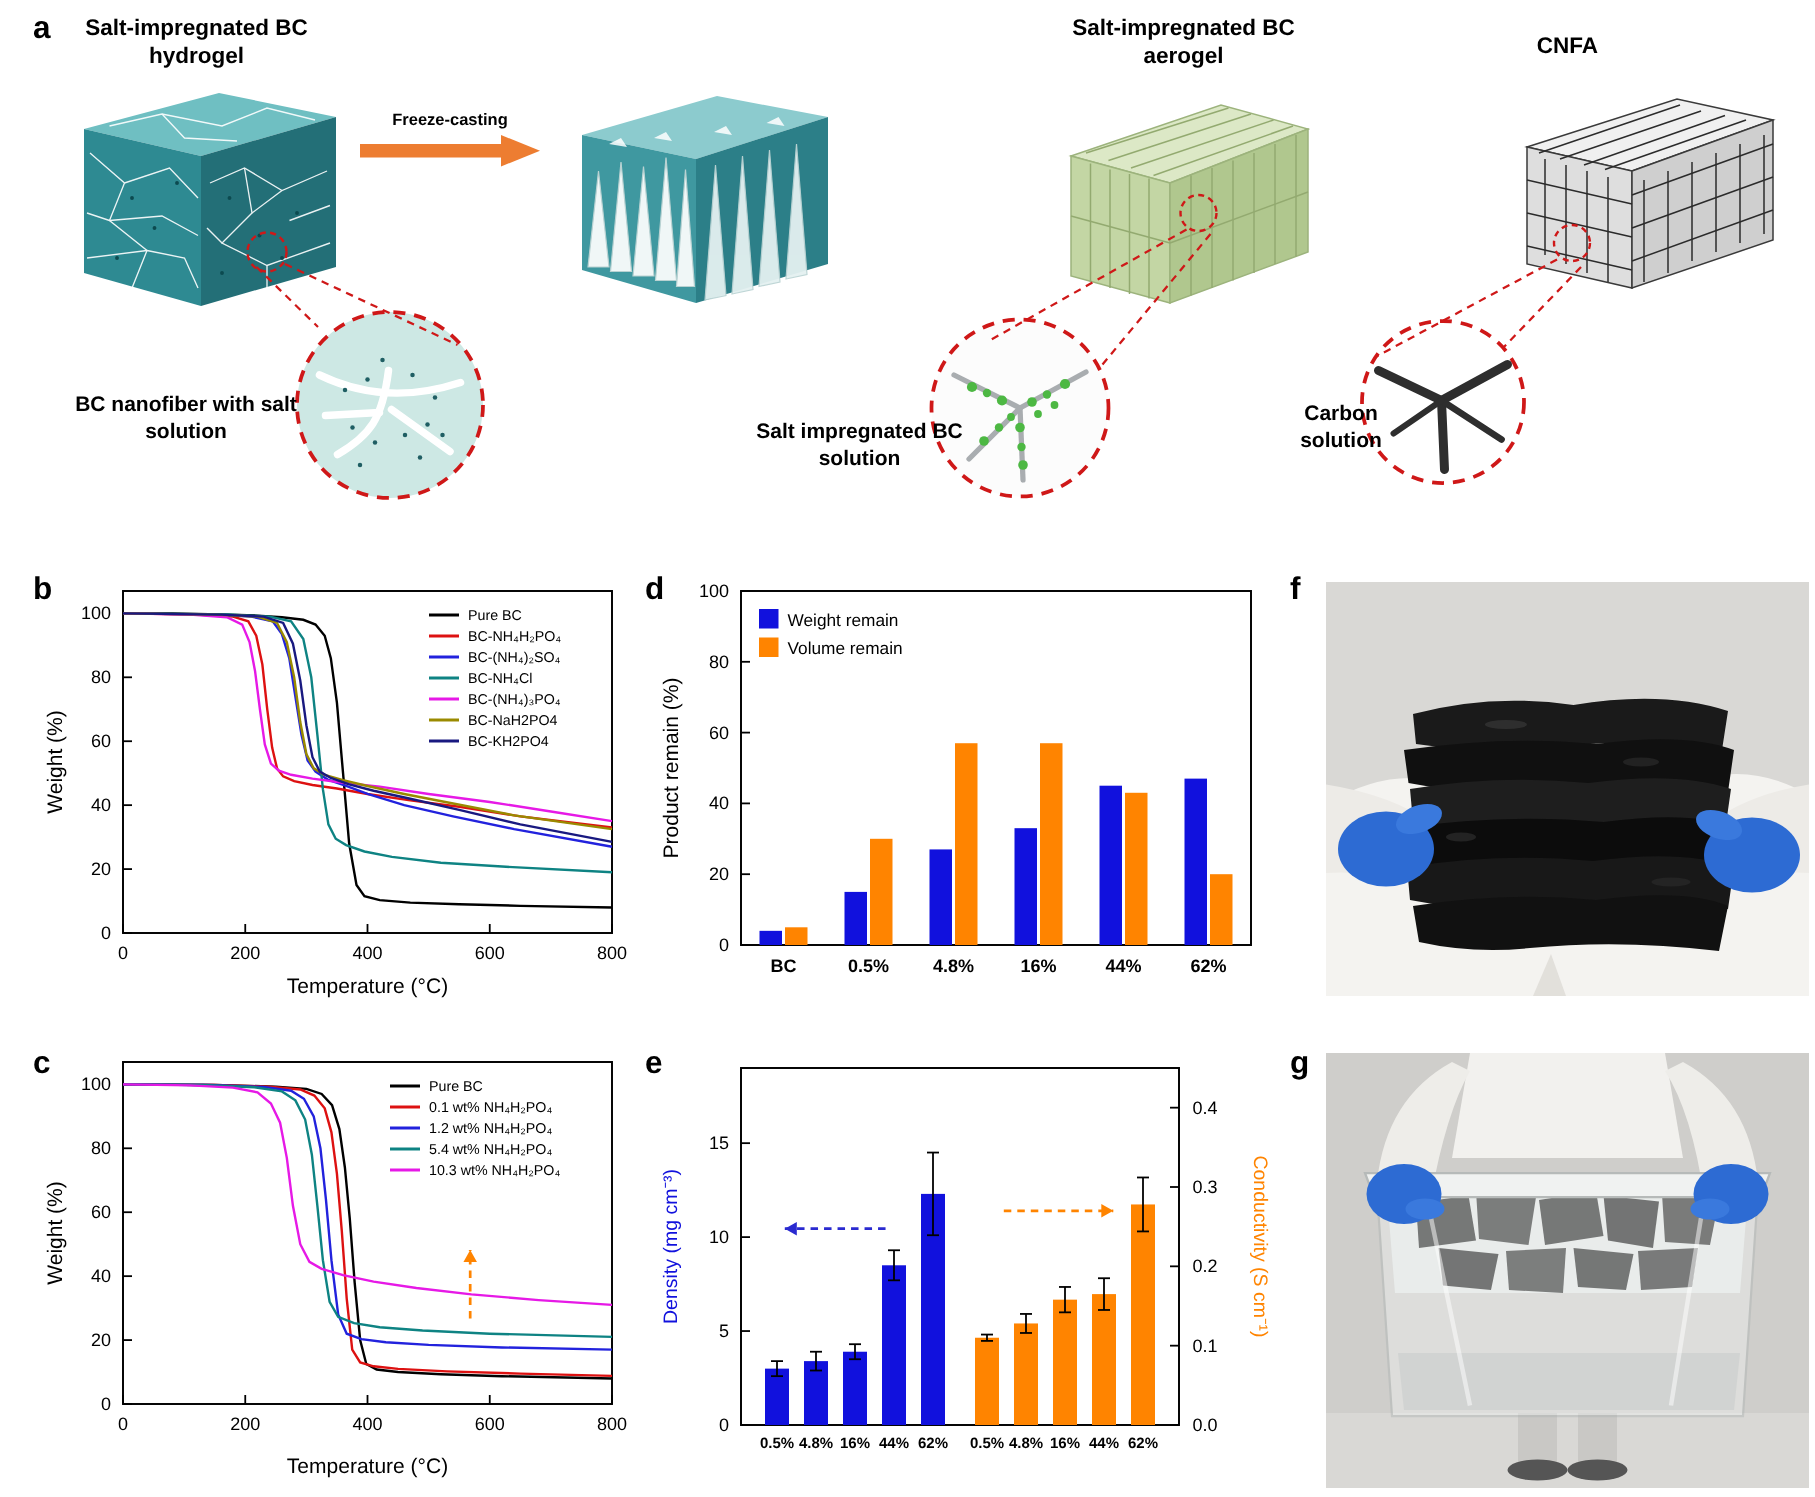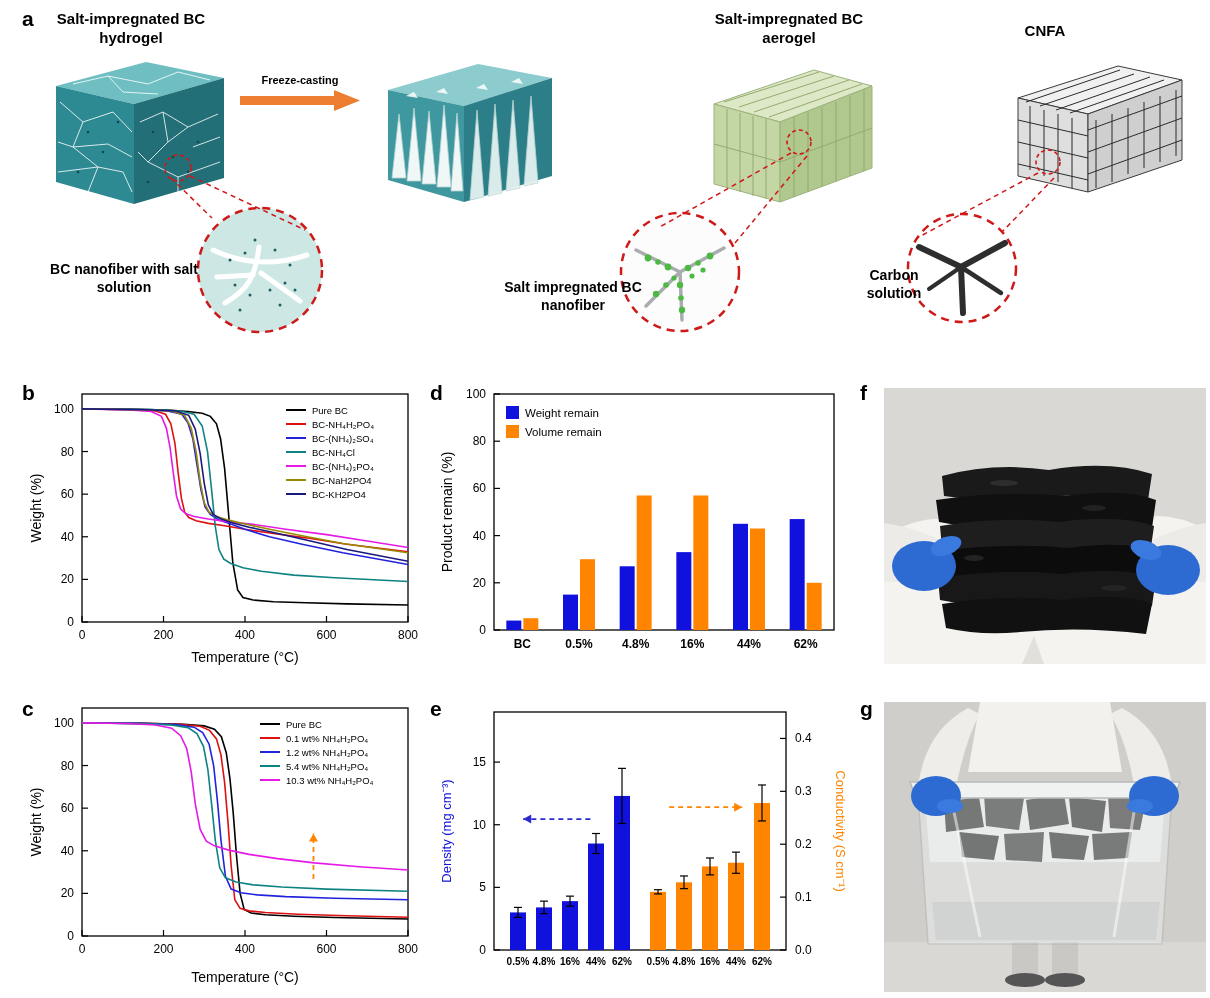--- a/index.html
+++ b/index.html
@@ -201,21 +201,21 @@
     <g stroke="#2e2e2e" fill="none" stroke-linecap="round">
       <path d="M14,36 L56,56" stroke-width="6"></path>
       <path d="M56,56 L100,32" stroke-width="6"></path>
       <path d="M56,56 L58,102" stroke-width="6"></path>
       <path d="M56,56 L96,82" stroke-width="4.5"></path>
       <path d="M56,56 L24,78" stroke-width="4"></path>
     </g>
   </svg>
 
   <div class="inset-label" style="left:48px;top:260px;width:152px">BC nanofiber with salt solution</div>
-  <div class="inset-label" style="left:494px;top:278px;width:158px">Salt impregnated BC nanofiber</div>
+  <div class="inset-label" style="left:494px;top:278px;width:158px">Salt impregnated BC solution</div>
   <div class="inset-label" style="left:842px;top:266px;width:104px">Carbon solution</div>
 
   <svg class="abs" style="left:0;top:0;pointer-events:none" width="1210" height="365">
     <g stroke="#cf1818" stroke-width="1.5" stroke-dasharray="5 4" fill="none">
       <path d="M171,178 L212,218"></path>
         <path d="M190,176 L305,230"></path>
       <path d="M791,153 L658,228"></path>
         <path d="M807,156 L735,243"></path>
       <path d="M1038,173 L917,238"></path>
         <path d="M1054,178 L1002,232"></path>

